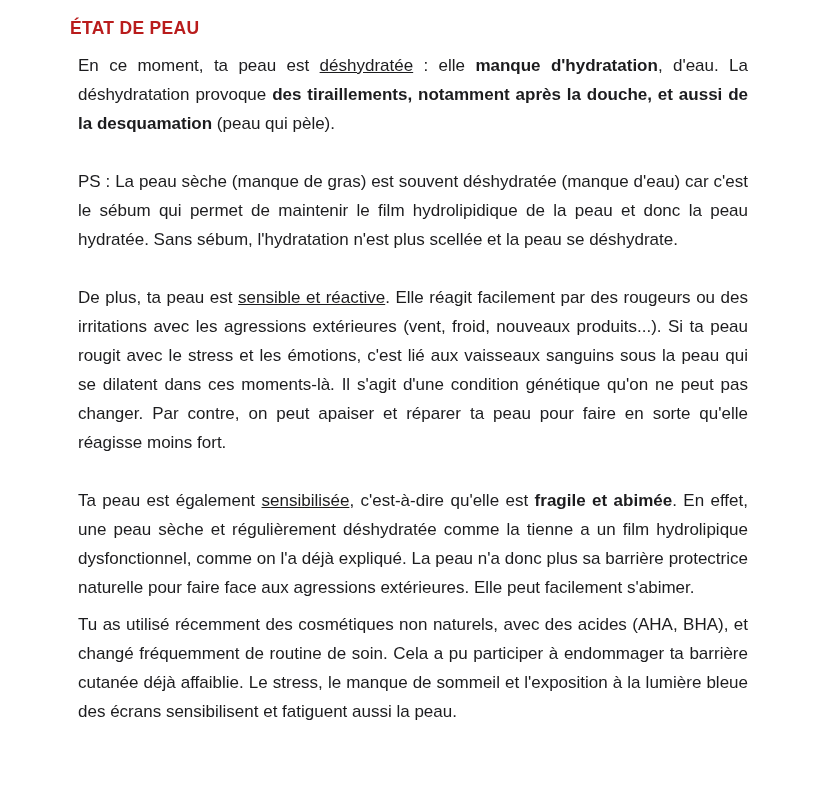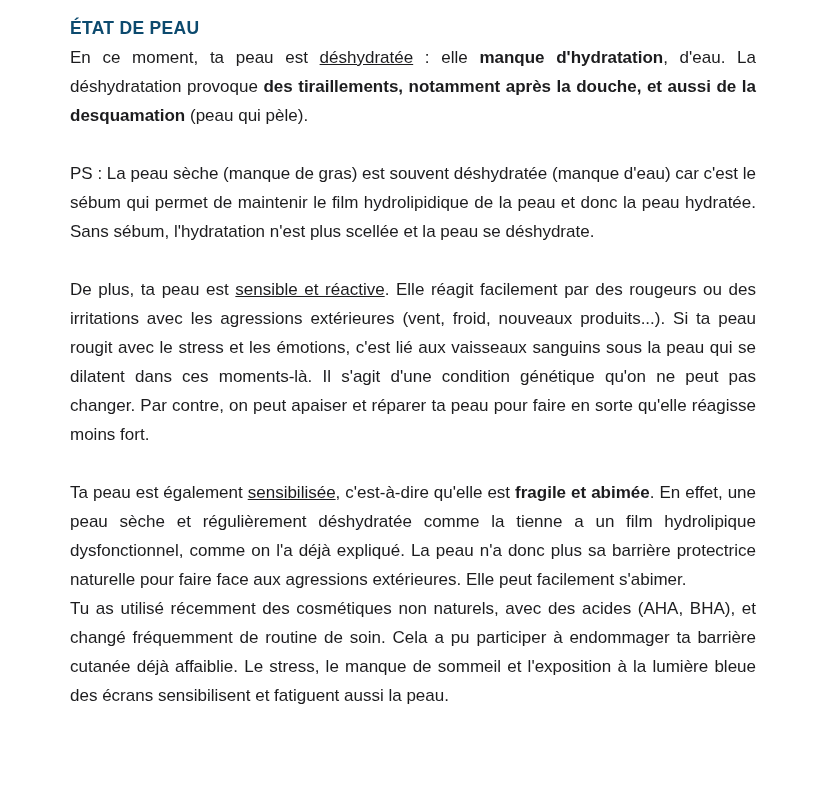--- a/index.html
+++ b/index.html
@@ -20,36 +20,36 @@
     color: #1c1c1e;
   }
   .title {
     margin: 0;
     font-size: 17.5px;
     line-height: 29px;
     font-weight: bold;
     letter-spacing: 0.3px;
   }
   .para {
-    margin: 0;
+    margin: 8px;
     text-align: justify;
   }
   .para.gap {
     margin-top: 29px;
   }
   .para.italic {
   }
   .para b { font-weight: bold; }
   .para u { text-decoration: underline; }
 </style>
 </head>
 <body>
 
 <div class="page">
-  <h2 class="title" style="color: #0c4a6e;">ÉTAT DE PEAU</h2>
+  <h2 class="title" style="color: #b91c1c;">ÉTAT DE PEAU</h2>
   <div>
       <p class="para"><span>En ce moment, ta peau est </span><u>déshydratée</u><span> : elle </span><b>manque d'hydratation</b><span>, d'eau. La déshydratation provoque </span><b>des tiraillements, notamment après la douche, et aussi de la desquamation</b><span> (peau qui pèle).</span></p>
       <p class="para italic gap"><span>PS : La peau sèche (manque de gras) est souvent déshydratée (manque d'eau) car c'est le sébum qui permet de maintenir le film hydrolipidique de la peau et donc la peau hydratée. Sans sébum, l'hydratation n'est plus scellée et la peau se déshydrate.</span></p>
       <p class="para gap"><span>De plus, ta peau est </span><u>sensible et réactive</u><span>. Elle réagit facilement par des rougeurs ou des irritations avec les agressions extérieures (vent, froid, nouveaux produits...). Si ta peau rougit avec le stress et les émotions, c'est lié aux vaisseaux sanguins sous la peau qui se dilatent dans ces moments-là. Il s'agit d'une condition génétique qu'on ne peut pas changer. Par contre, on peut apaiser et réparer ta peau pour faire en sorte qu'elle réagisse moins fort.</span></p>
       <p class="para gap"><span>Ta peau est également </span><u>sensibilisée</u><span>, c'est-à-dire qu'elle est </span><b>fragile et abimée</b><span>. En effet, une peau sèche et régulièrement déshydratée comme la tienne a un film hydrolipique dysfonctionnel, comme on l'a déjà expliqué. La peau n'a donc plus sa barrière protectrice naturelle pour faire face aux agressions extérieures. Elle peut facilement s'abimer.</span></p>
       <p class="para"><span>Tu as utilisé récemment des cosmétiques non naturels, avec des acides (AHA, BHA), et changé fréquemment de routine de soin. Cela a pu participer à endommager ta barrière cutanée déjà affaiblie. Le stress, le manque de sommeil et l'exposition à la lumière bleue des écrans sensibilisent et fatiguent aussi la peau.</span></p>
     </div>
 </div>
 
 </body></html>

